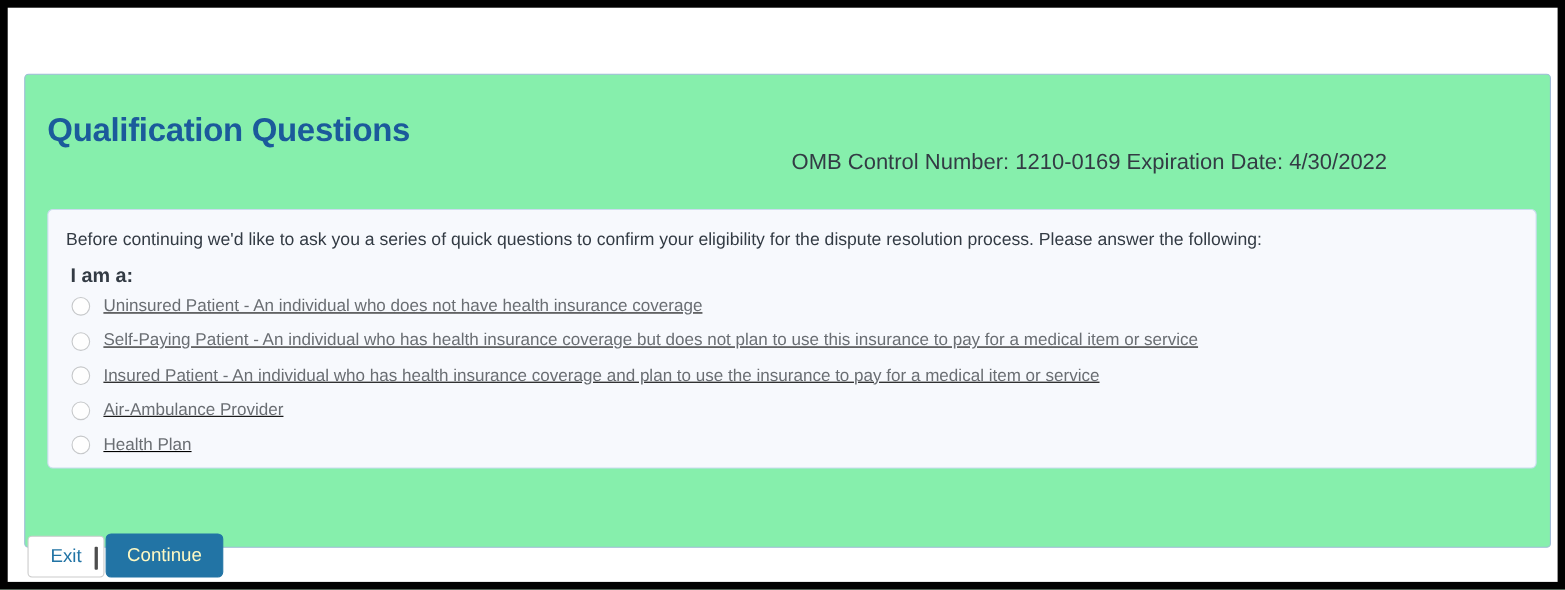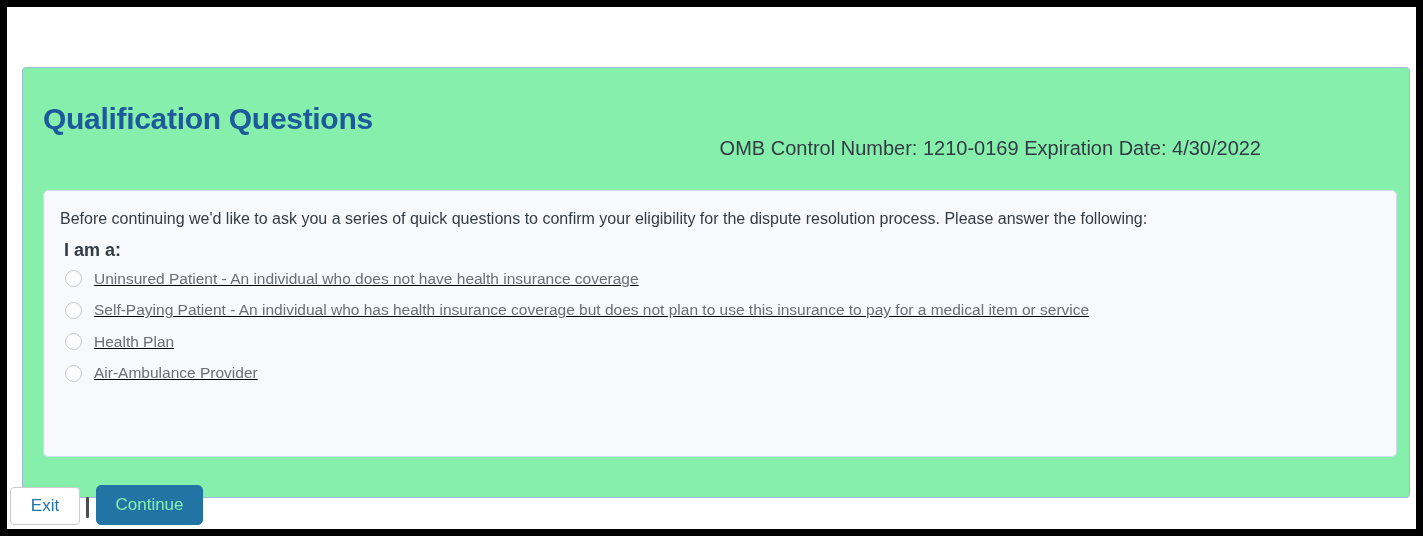--- a/index.html
+++ b/index.html
@@ -44,21 +44,21 @@
     font-size: 20px;
     color: var(--body-text, #333b44);
     white-space: nowrap;
   }
 
   .question-panel {
     position: absolute;
     left: 20px;
     top: 122px;
     width: 1354px;
-    height: 267px;
+    height: 236px;
     background: var(--panel-bg, #f7f9fd);
     border: 1px solid var(--panel-border, #cbdcef);
     border-radius: 5px;
     padding: 17px 16px 0 16px;
   }
 
   .intro-text {
     font-size: 16px;
     line-height: 22px;
     color: var(--body-text, #31383f);
@@ -94,21 +94,21 @@
 
   .option-label {
     margin-left: 12px;
     font-size: 15.5px;
     color: var(--option-text, #6a6e73);
     white-space: nowrap;
   }
 
   .exit-button {
     position: absolute;
-    left: 3px;
+    left: 18px;
     top: 480px;
     width: 70px;
     height: 38px;
     background: #ffffff;
     border: 1px solid #cccccc;
     border-radius: 4px;
     color: var(--button-blue, #2274a5);
     font-size: 17px;
     font-family: "Liberation Sans", sans-serif;
     display: flex;
@@ -129,21 +129,21 @@
 
   .continue-button {
     position: absolute;
     left: 89px;
     top: 478px;
     width: 107px;
     height: 40px;
     background: var(--button-blue, #2274a5);
     border: 1px solid var(--button-blue, #2274a5);
     border-radius: 5px;
-    color: #86efac;
+    color: #fef9c3;
     font-size: 17px;
     font-family: "Liberation Sans", sans-serif;
     display: flex;
     align-items: center;
     justify-content: center;
     cursor: pointer;
   }
 </style>
 </head>
 <body>
@@ -161,25 +161,29 @@
       <div class="option-row">
         <span class="radio-circle"></span>
         <span class="option-label">Uninsured Patient - An individual who does not have health insurance coverage</span>
       </div>
       <div class="option-row">
         <span class="radio-circle"></span>
         <span class="option-label">Self-Paying Patient - An individual who has health insurance coverage but does not plan to use this insurance to pay for a medical item or service</span>
       </div>
       <div class="option-row">
         <span class="radio-circle"></span>
-        <span class="option-label">Health Plan</span>
+        <span class="option-label">Insured Patient - An individual who has health insurance coverage and plan to use the insurance to pay for a medical item or service</span>
       </div>
       <div class="option-row">
         <span class="radio-circle"></span>
         <span class="option-label">Air-Ambulance Provider</span>
+      </div>
+      <div class="option-row">
+        <span class="radio-circle"></span>
+        <span class="option-label">Health Plan</span>
       </div>
     </div>
   </div>
 </div>
 
 <button class="exit-button">Exit</button>
 <div class="button-separator"></div>
 <button class="continue-button">Continue</button>
 
 </body></html>

